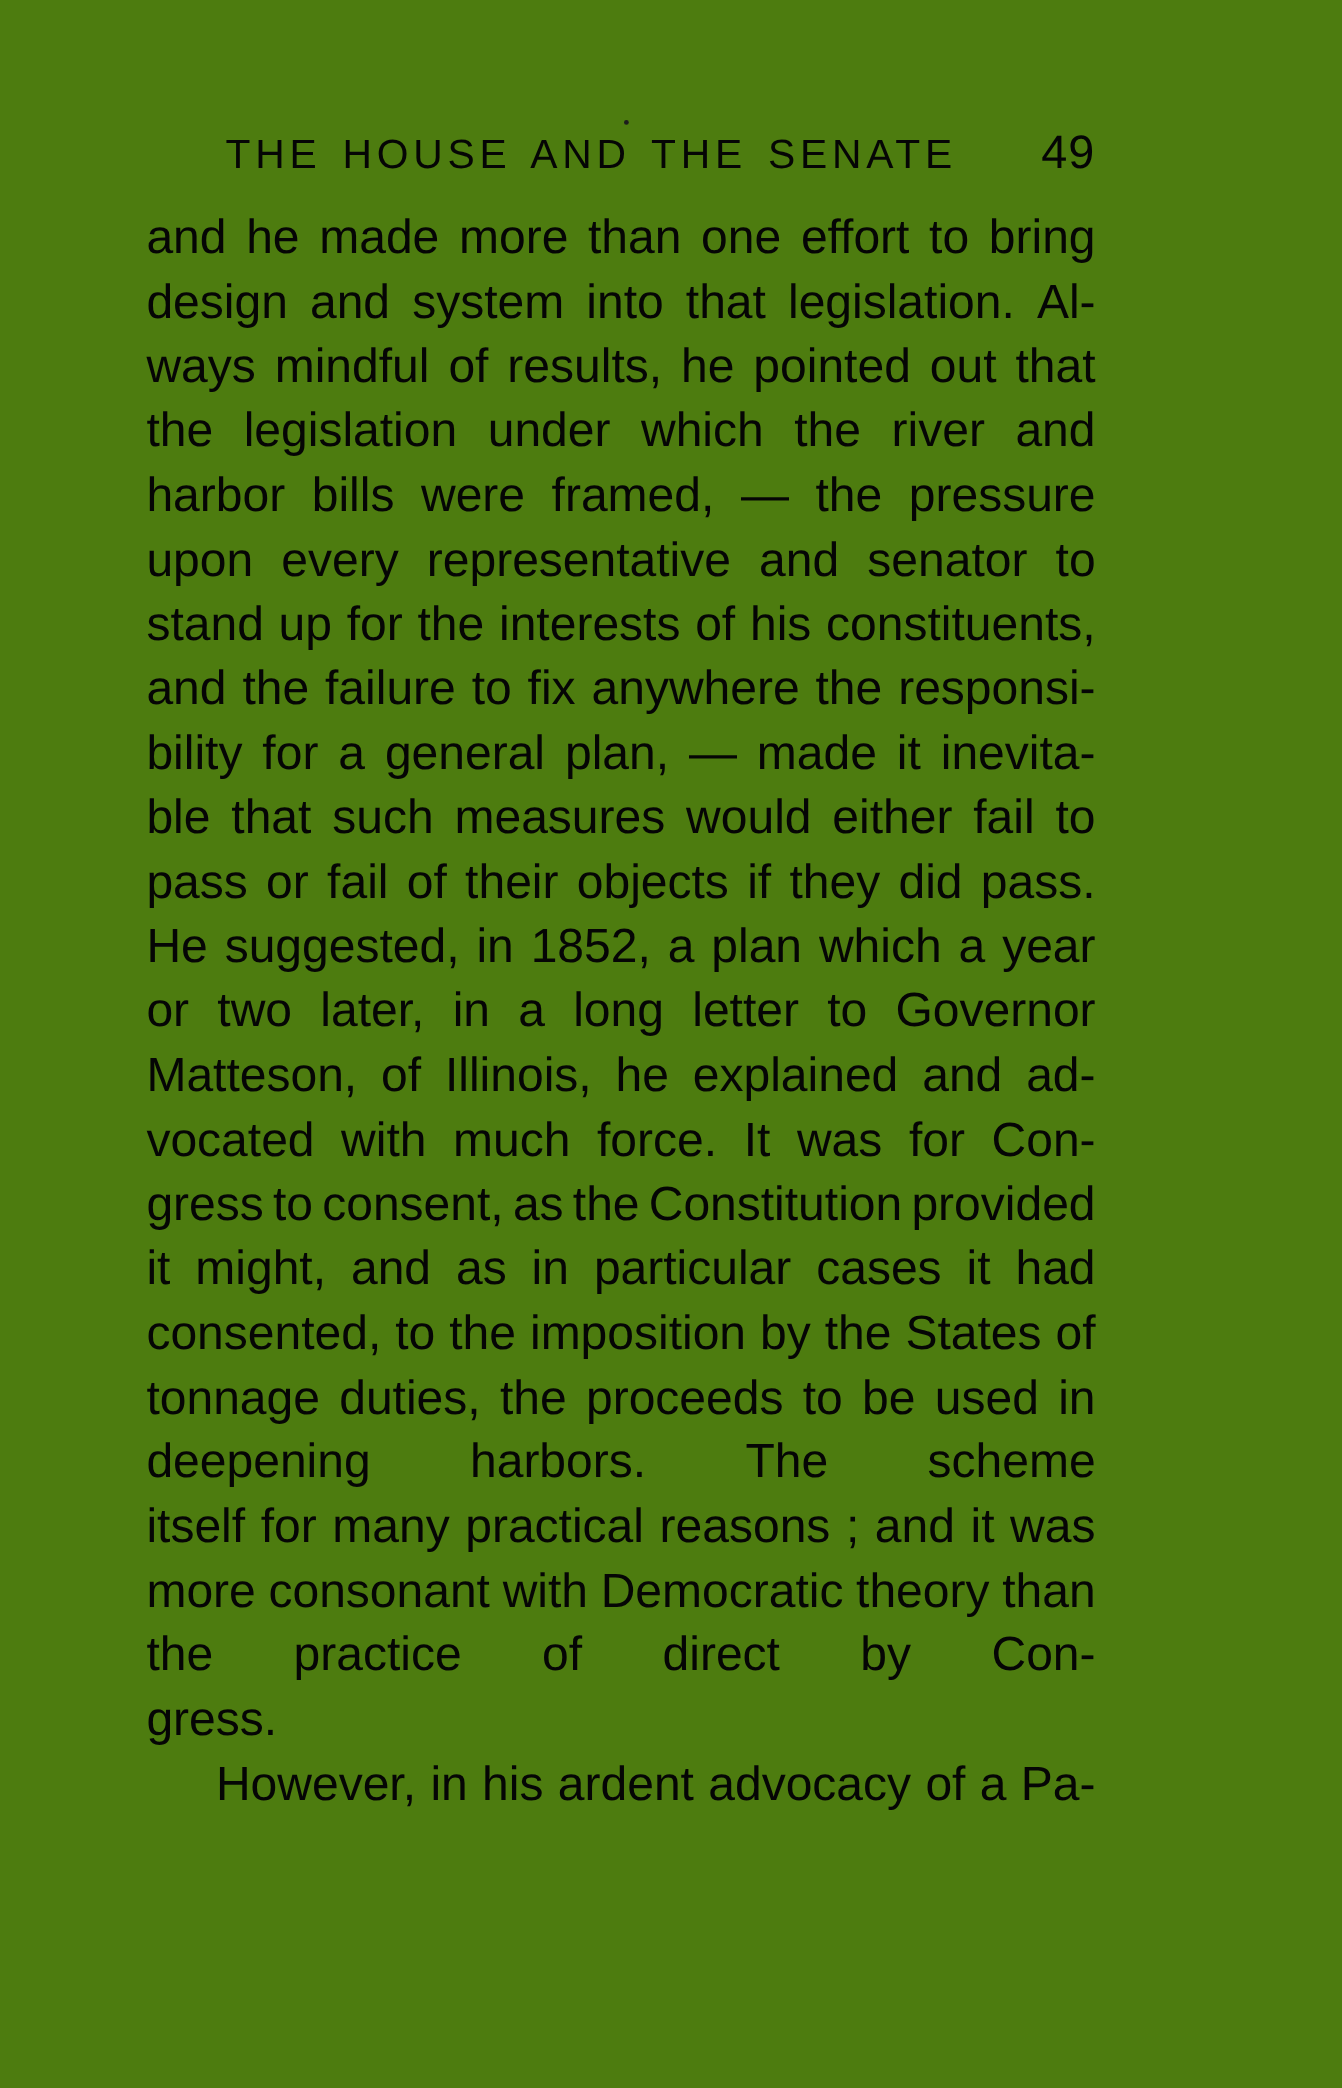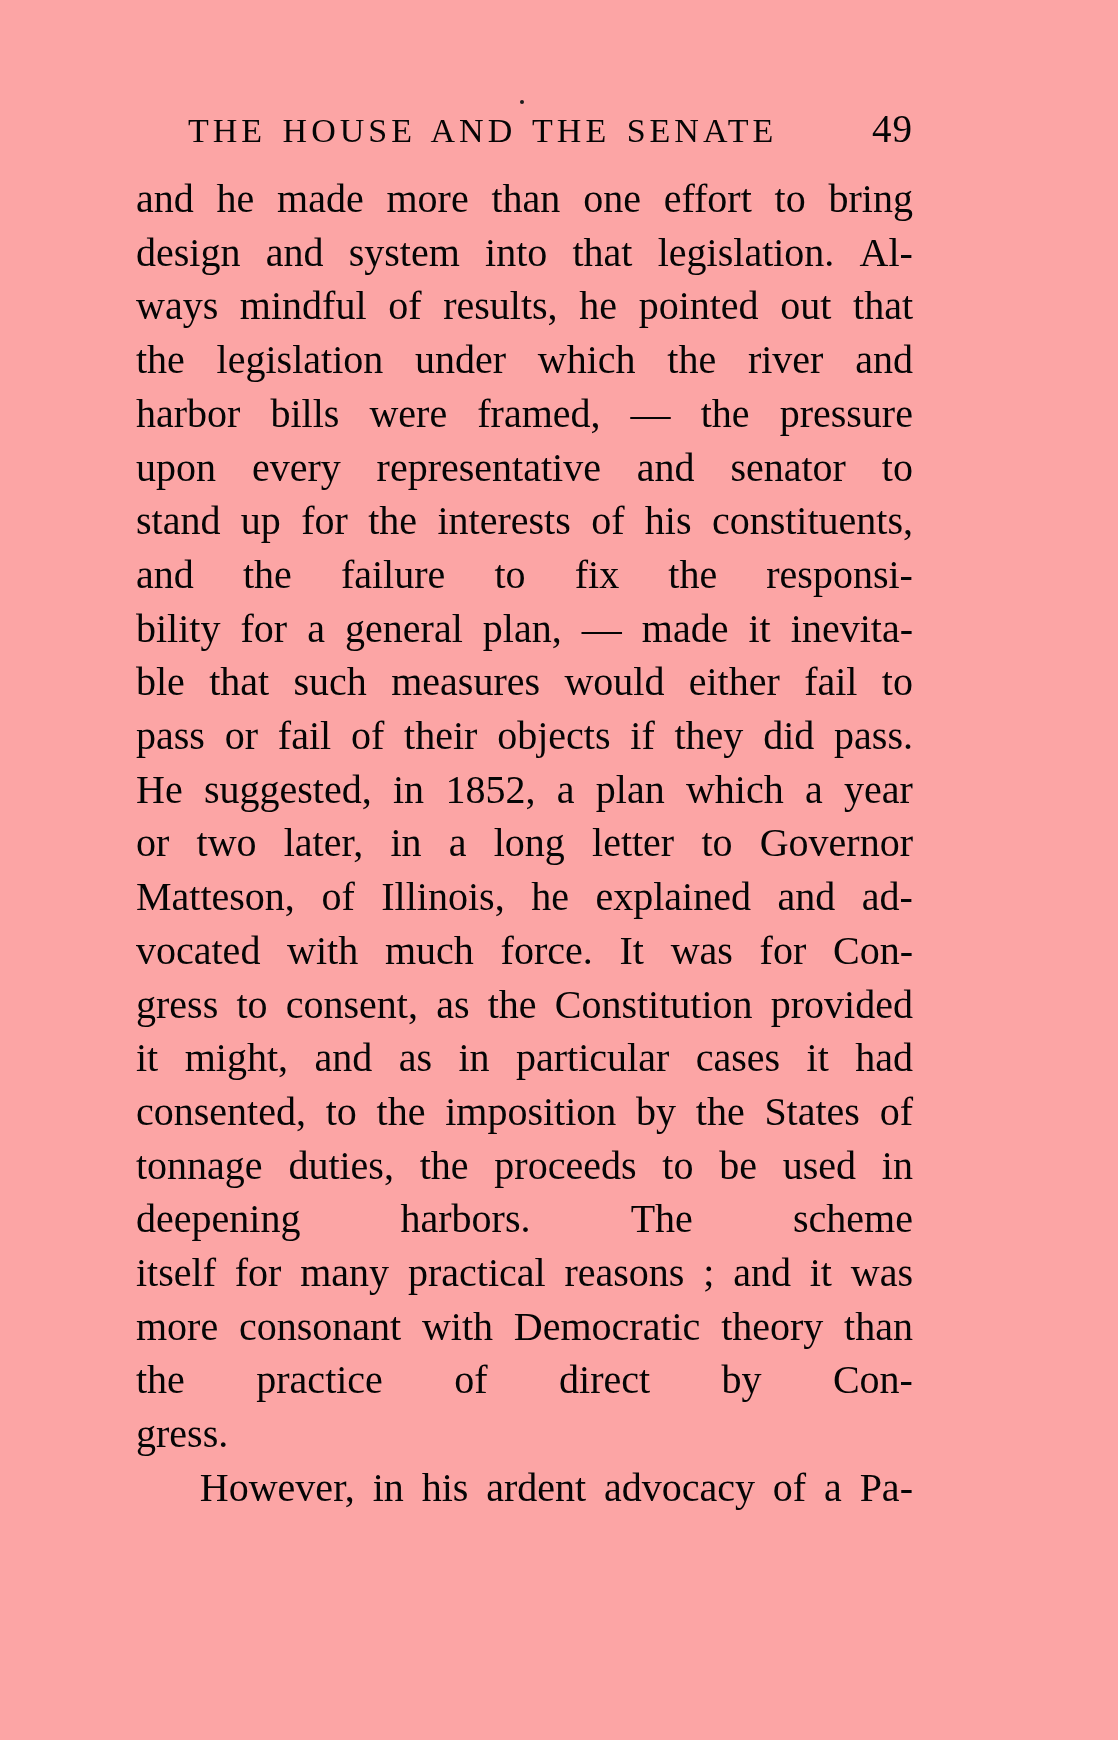--- a/index.html
+++ b/index.html
@@ -4,22 +4,22 @@
 <style>
   html, body {
     margin: 0;
     padding: 0;
     background: #ffffff;
   }
   .page {
     position: relative;
     width: 1118px;
     height: 1740px;
-    background: #fca5a5;
-    font-family: Liberation Serif, serif;
+    background: #4d7c0f;
+    font-family: Liberation Sans, sans-serif;
     color: #050505;
     overflow: hidden;
   }
   .running-head {
     position: absolute;
     top: 106px;
     left: 122px;
     width: 791px;
     display: flex;
     align-items: baseline;
@@ -49,21 +49,20 @@
   .text-column {
     position: absolute;
     top: 172px;
     left: 122px;
     width: 791px;
     font-size: 40px;
     line-height: 53.7px;
   }
   .line {
     white-space: nowrap;
-    margin-left: 14px;
   }
   .line.justify {
     display: flex;
     justify-content: space-between;
   }
   .indent-spacer {
     display: inline-block;
     width: 46px;
     flex: 0 0 46px;
   }
@@ -145,20 +144,21 @@
         <span>of</span>
         <span>his</span>
         <span>constituents,</span>
       </div>
       <div class="line justify">
         <span>and</span>
         <span>the</span>
         <span>failure</span>
         <span>to</span>
         <span>fix</span>
+        <span>anywhere</span>
         <span>the</span>
         <span>responsi-</span>
       </div>
       <div class="line justify">
         <span>bility</span>
         <span>for</span>
         <span>a</span>
         <span>general</span>
         <span>plan,</span>
         <span>—</span>

